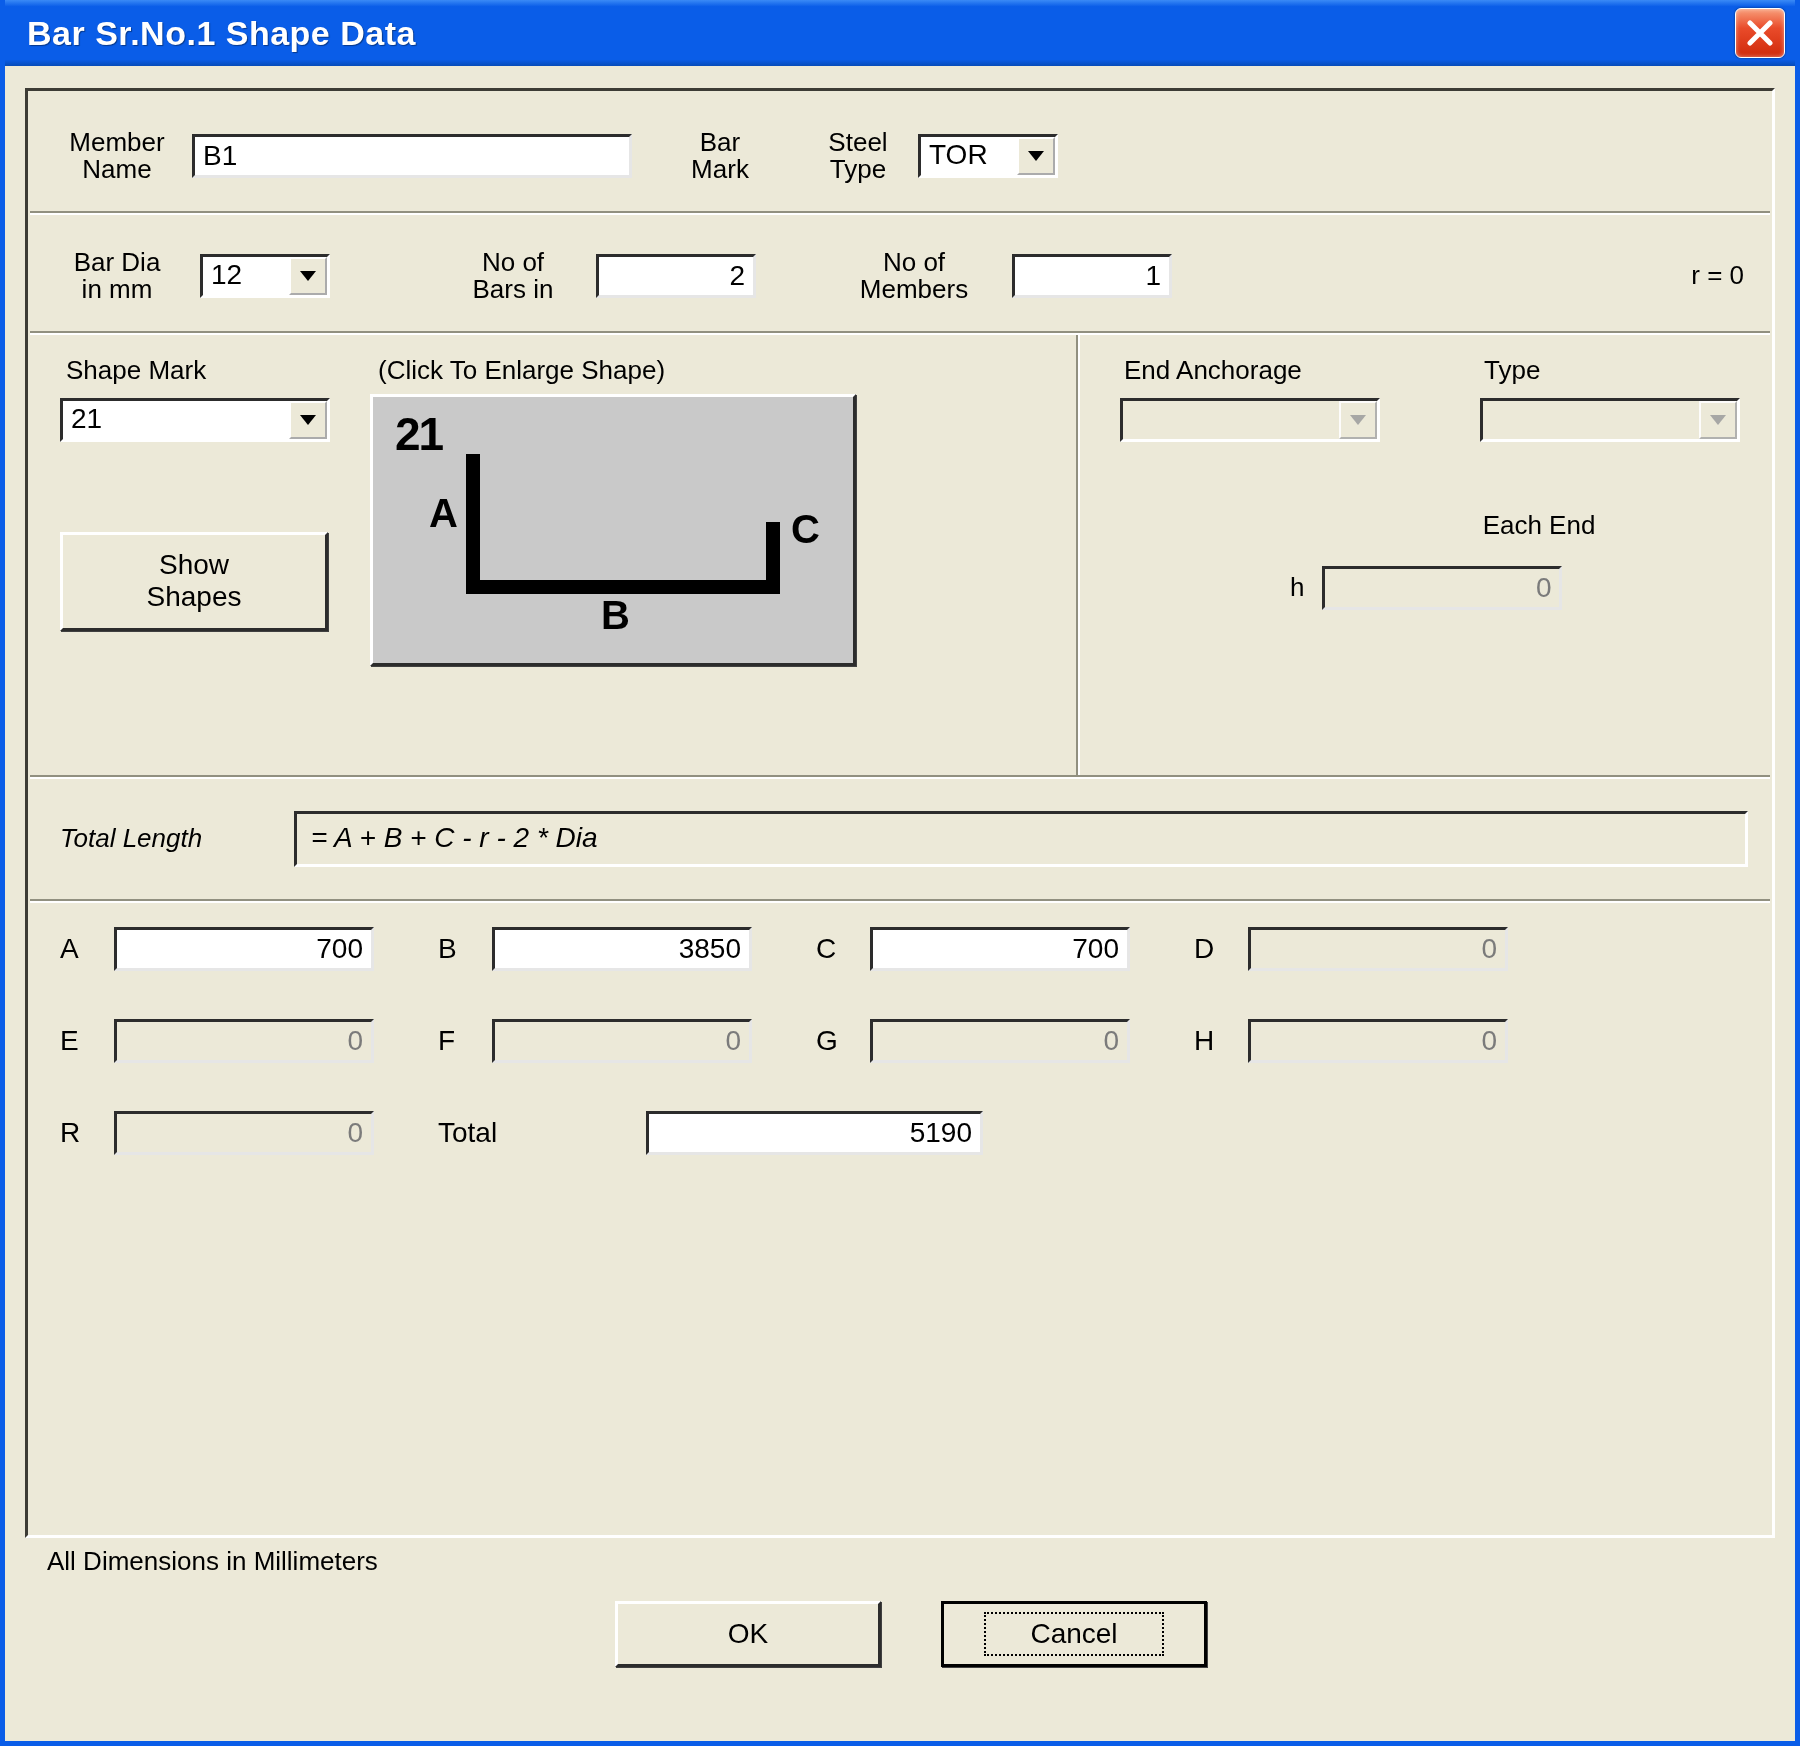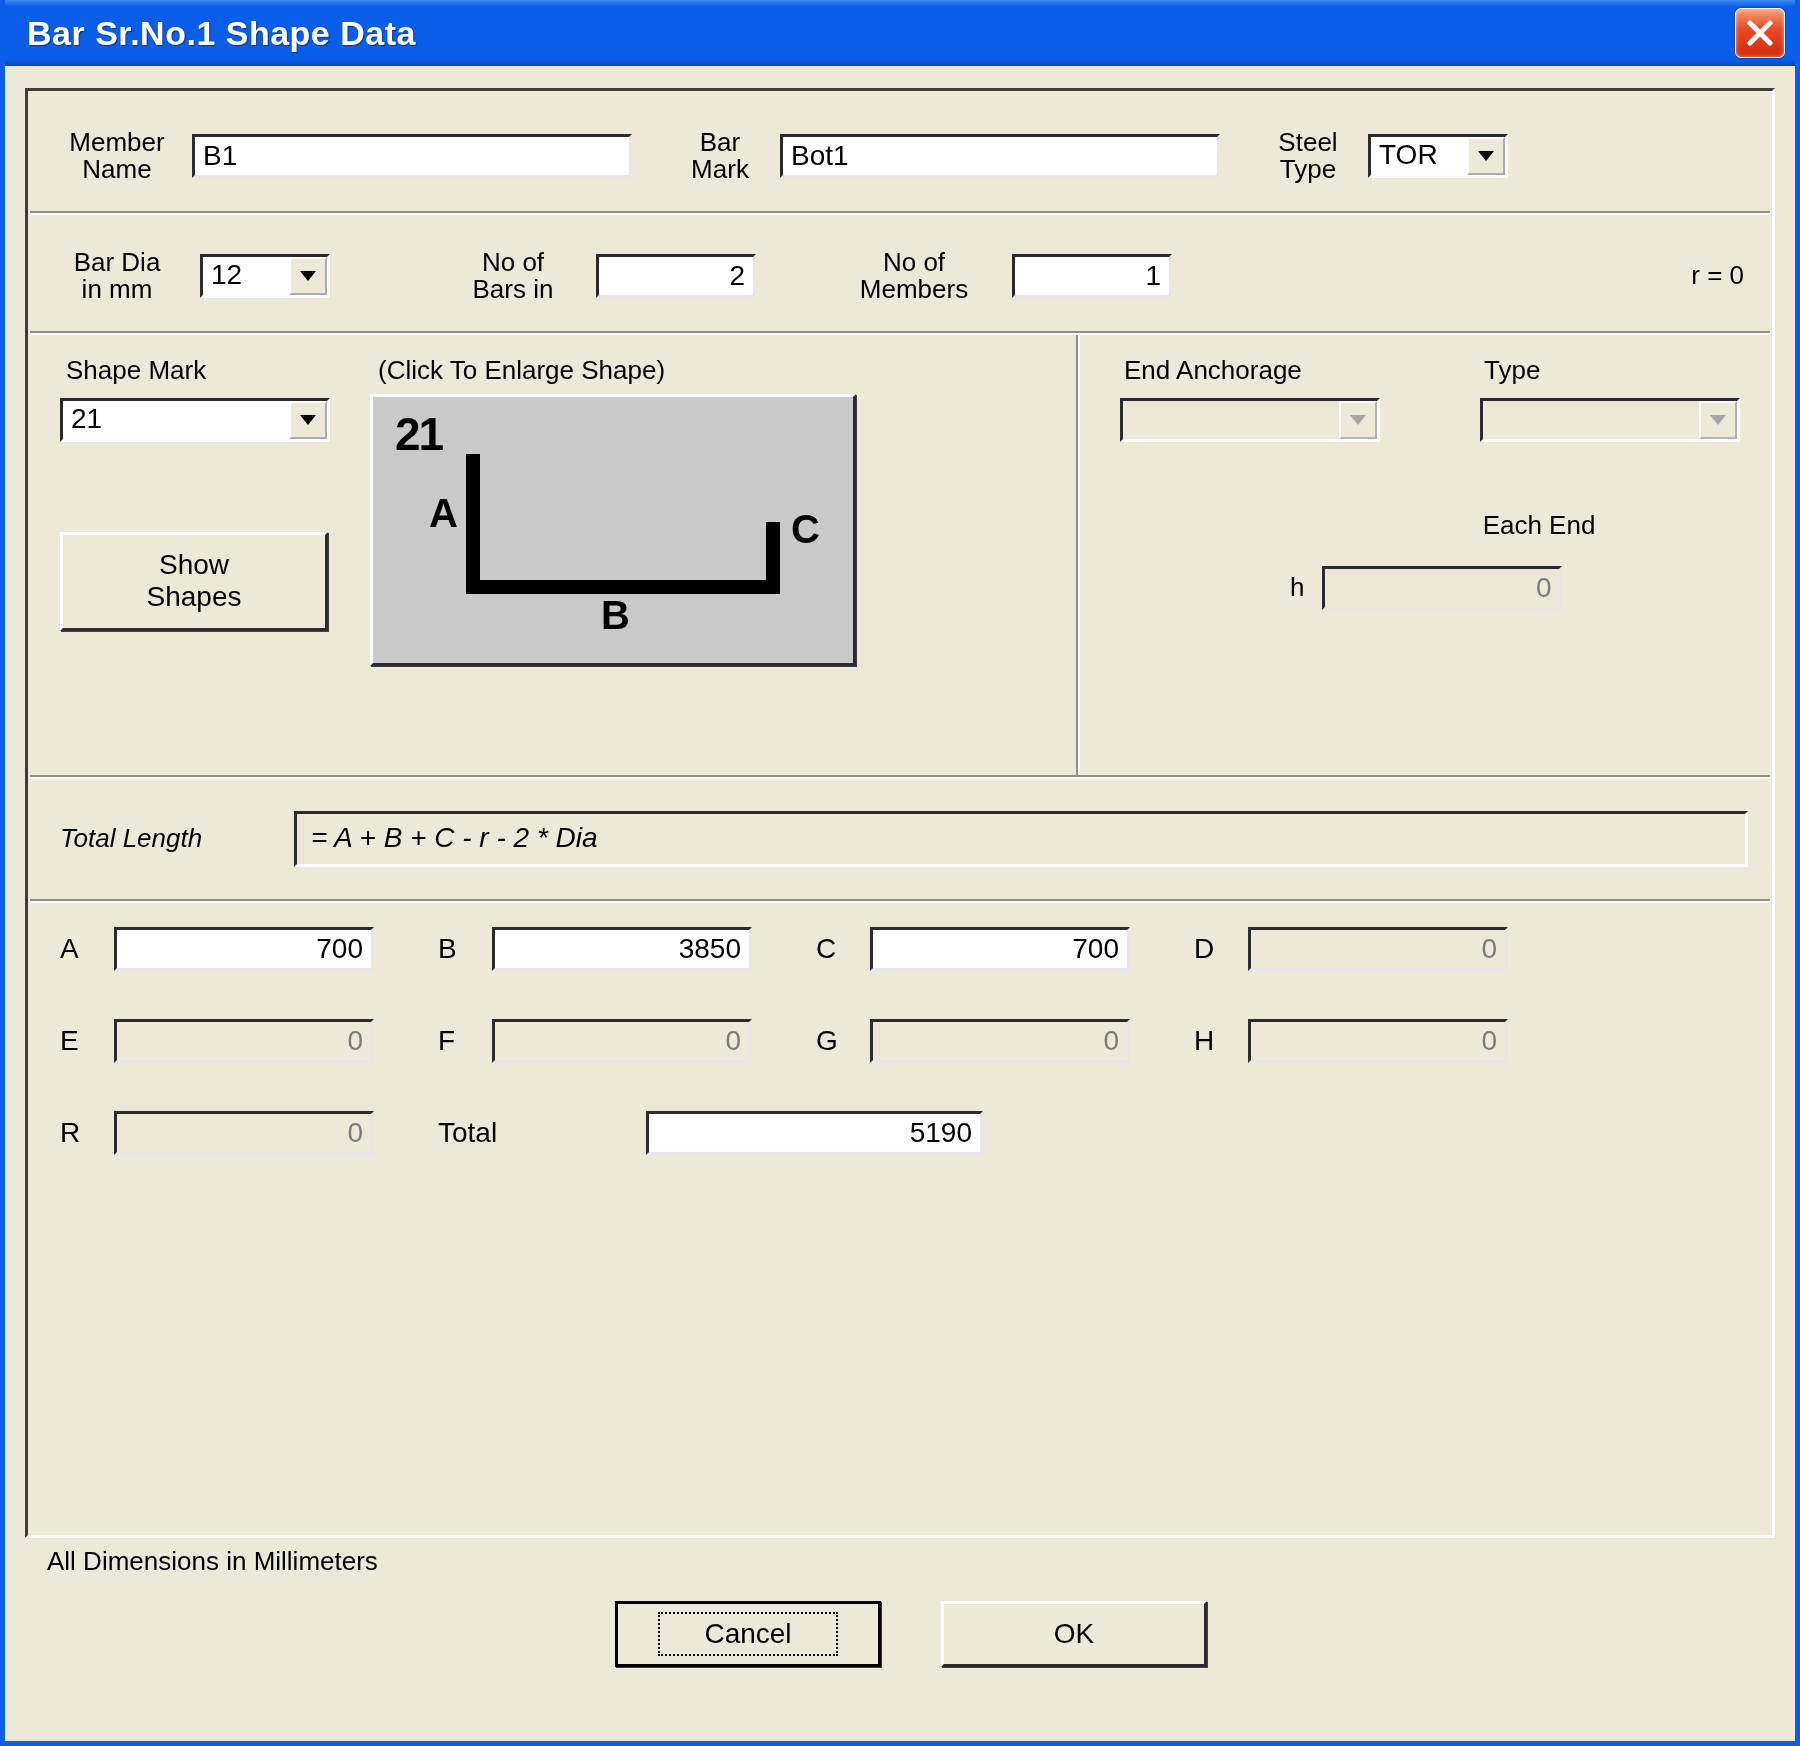--- a/index.html
+++ b/index.html
@@ -170,21 +170,20 @@
 
   <div class="client">
     <div class="panel bigpanel">
 
       <div class="row1">
         <div class="lbl" style="white-space:pre;width:130px">Member
 Name</div>
         <input class="textbox" style="width: 440px;" value="B1">
         <div class="lbl" style="white-space:pre;width:100px;margin-left:28px">Bar
 Mark</div>
-        <input class="textbox" style="width: 440px;" value="Bot1">
         <div class="lbl" style="white-space:pre;width:100px;margin-left:28px">Steel
 Type</div>
         <div class="combo" style="width:140px">
           <div class="cval">TOR</div>
           <div class="dropbtn">
               <div class="tri"></div>
             </div>
         </div>
       </div>
       <div class="hsep"></div>
@@ -309,23 +308,23 @@
           <div style="width:70px"></div>
           <input class="numbox" style="width: 337px;" value="5190">
         </div>
       </div>
 
     </div>
 
     <div class="footer">
       <div>All Dimensions in Millimeters</div>
       <div class="btnrow">
+        <div class="wbtn">
+            <span>OK</span>
+          </div>
         <div class="wbtn focus">
             <span class="inner">Cancel</span>
           </div>
-        <div class="wbtn">
-            <span>OK</span>
-          </div>
       </div>
     </div>
 
   </div>
 </div>
 
 </body></html>

